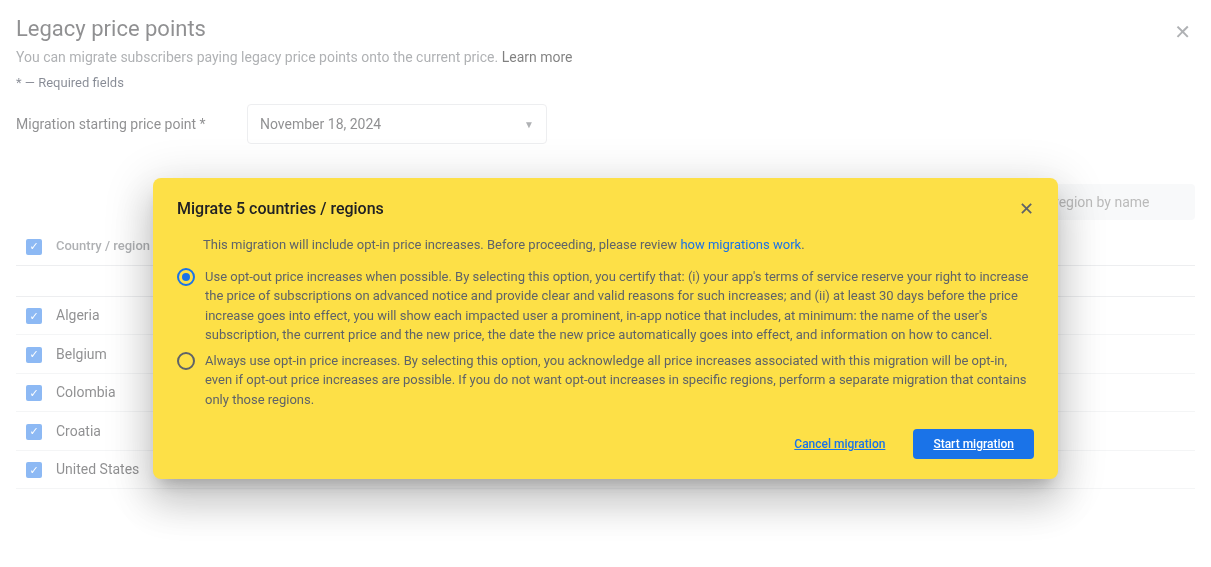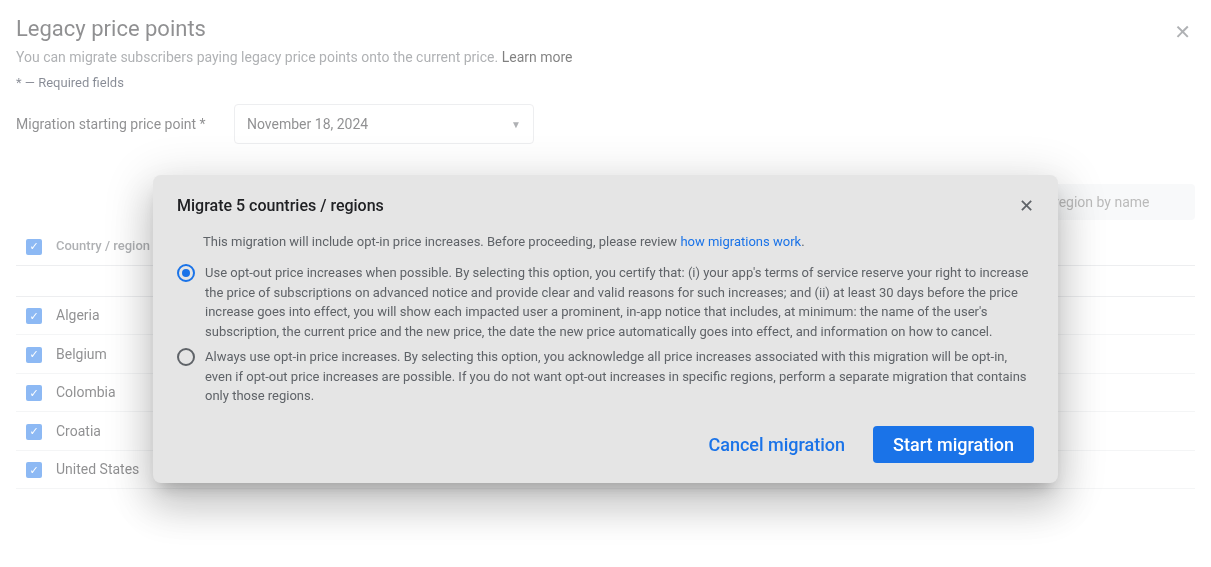--- a/index.html
+++ b/index.html
@@ -48,21 +48,21 @@
       text-decoration: none;
     }
     .required-note {
       font-size: 13px;
       color: #0f172a;
       margin-bottom: 14px;
     }
     .form-row {
       display: flex;
       align-items: flex-start;
-      gap: 8px;
+      gap: 21px;
       margin-bottom: 40px;
     }
     .form-label {
       width: 210px;
       padding-top: 12px;
       font-size: 14px;
       color: #202124;
     }
     .dropdown {
       width: 300px;
@@ -175,21 +175,21 @@
     .overlay {
       position: absolute;
       inset: 0;
       background: rgba(255,255,255,0.5);
       display: flex;
       align-items: center;
       justify-content: center;
     }
     .modal {
       width: 905px;
-      background: #e5e5e5;
+      background: #fde047;
       border-radius: 8px;
       box-shadow: 0 11px 15px -7px rgba(0,0,0,.2), 0 24px 38px 3px rgba(0,0,0,.14), 0 9px 46px 8px rgba(0,0,0,.12);
       padding: 20px 24px;
       position: relative;
       top: 45px;
     }
     .modal-header {
       display: flex;
       justify-content: space-between;
       align-items: center;
@@ -247,24 +247,25 @@
     }
     .modal-footer {
       display: flex;
       justify-content: flex-end;
       gap: 8px;
       margin-top: 20px;
     }
     .btn {
       padding: 8px 20px;
       border-radius: 4px;
-      font-size: 18px;
+      font-size: 12px;
       font-weight: 500;
       cursor: pointer;
       border: none;
+      text-decoration: underline;
     }
     .btn-text {
       background: transparent;
       color: #1a73e8;
     }
     .btn-primary {
       background: #1a73e8;
       color: #fff;
     }
   </style>

